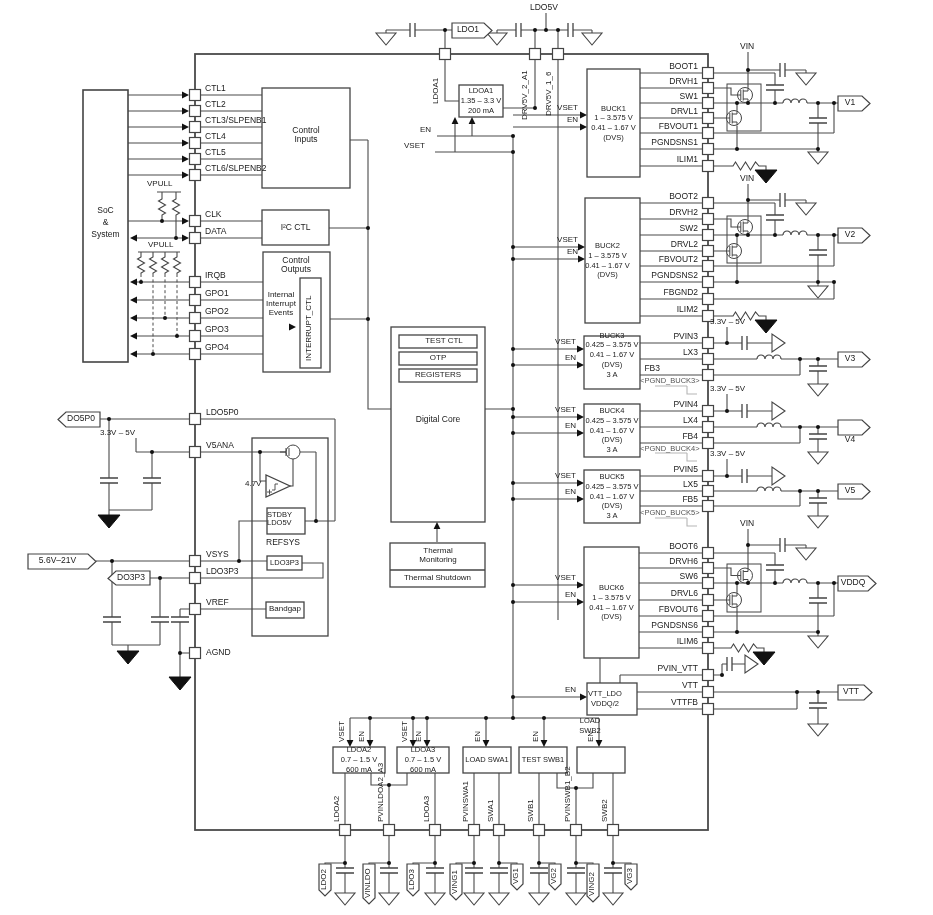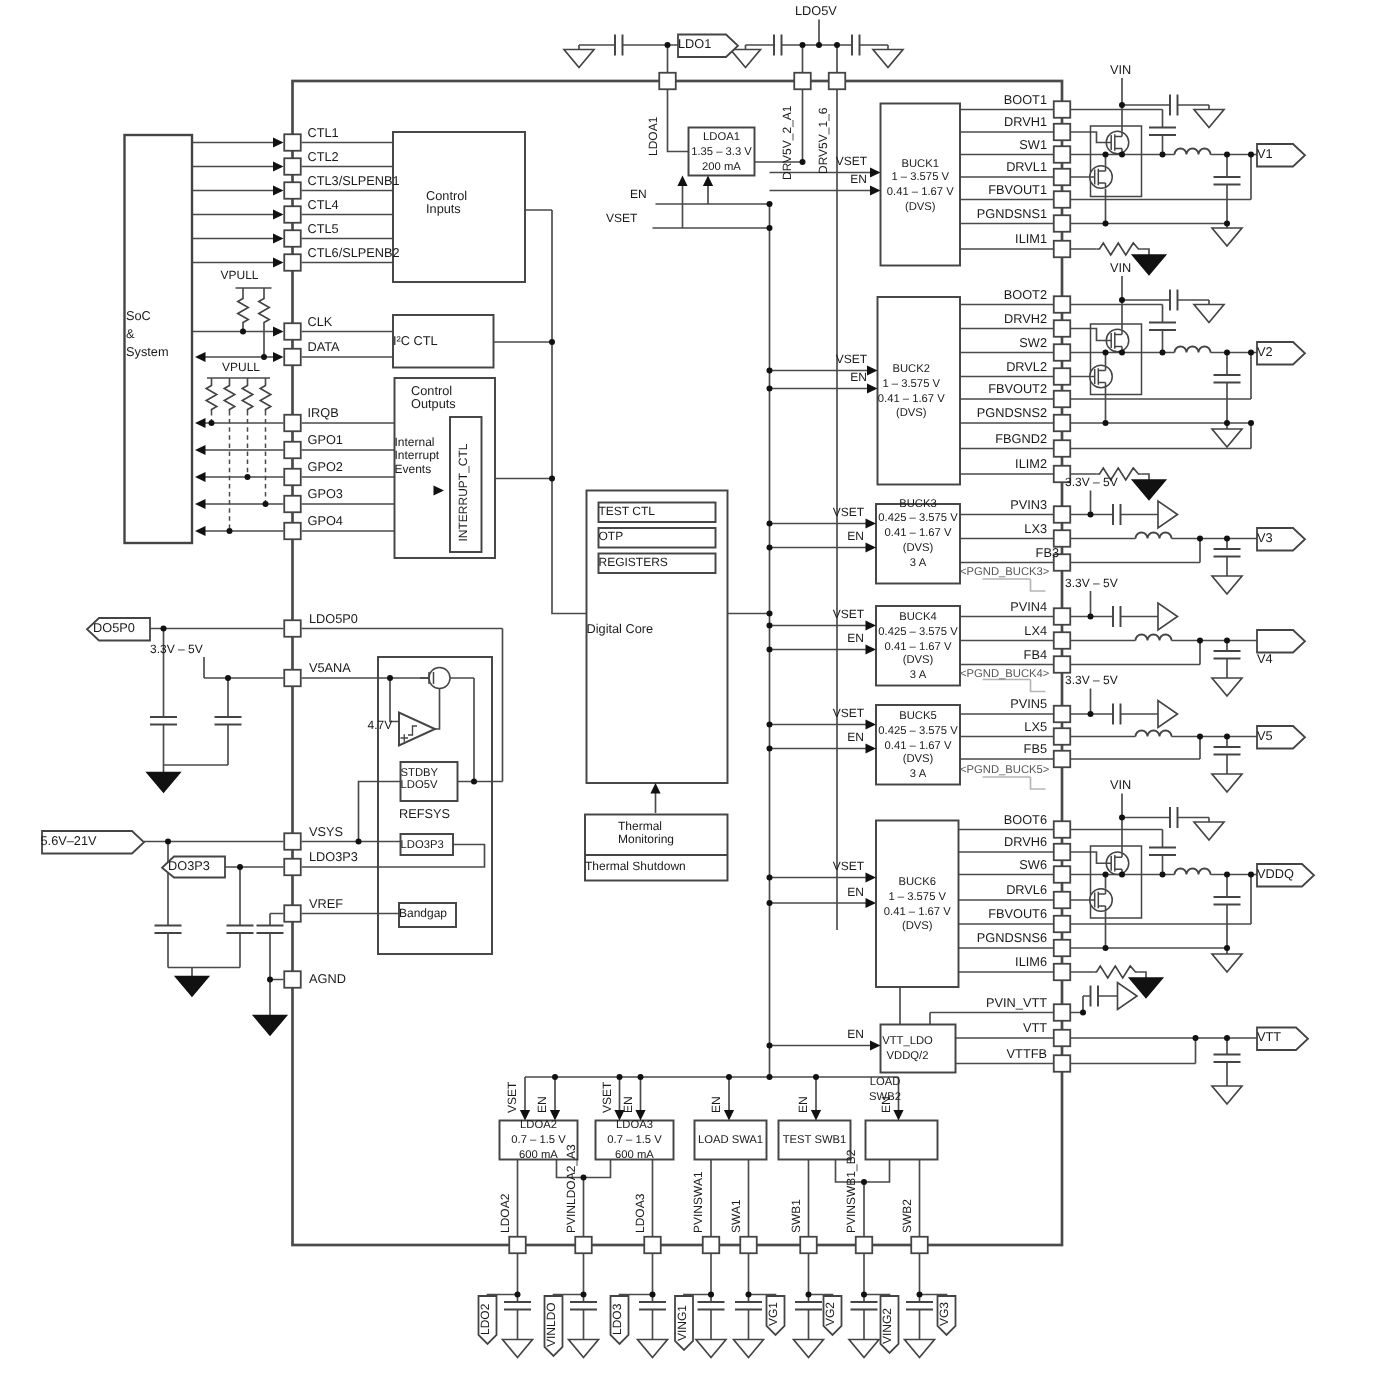--- a/index.html
+++ b/index.html
@@ -2,21 +2,21 @@
 <html><head>
 <meta charset="utf-8">
 <style>
   html,body{margin:0;padding:0;background:#fff;}
   #stage{position:relative;width:933px;height:915px;background:#fff;overflow:hidden;
          font-family:"Liberation Sans",sans-serif;color:#1a1a1a;}
   #wiring{position:absolute;left:0;top:0;}
   .lbl{position:absolute;font-size:8.5px;line-height:1.1;white-space:nowrap;}
   .s{font-size:8px;}
   .t{font-size:7.5px;}
-  .c{text-align:left;white-space:normal;}
+  .c{text-align:center;white-space:normal;}
   .r{text-align:right;}
   .v{writing-mode:vertical-rl;transform:rotate(180deg);white-space:nowrap;font-size:8px;line-height:1;}
   .blk{position:absolute;display:flex;flex-direction:column;align-items:center;justify-content:center;
        text-align:center;font-size:7.5px;line-height:1.3;}
   .gray{color:#555;}
 </style>
 </head>
 <body>
 
 <div id="stage">
@@ -514,21 +514,21 @@
 <div class="lbl r" style="left:640px;top:192px;width:58px">BOOT2</div>
 <div class="lbl r" style="left:640px;top:208px;width:58px">DRVH2</div>
 <div class="lbl r" style="left:640px;top:224px;width:58px">SW2</div>
 <div class="lbl r" style="left:640px;top:240px;width:58px">DRVL2</div>
 <div class="lbl r" style="left:640px;top:255px;width:58px">FBVOUT2</div>
 <div class="lbl r" style="left:640px;top:271px;width:58px">PGNDSNS2</div>
 <div class="lbl r" style="left:640px;top:288px;width:58px">FBGND2</div>
 <div class="lbl r" style="left:640px;top:305px;width:58px">ILIM2</div>
 <div class="lbl r" style="left:640px;top:332px;width:58px">PVIN3</div>
 <div class="lbl r" style="left:640px;top:348px;width:58px">LX3</div>
-<div class="lbl r" style="left:648px;top:364px;width:58px">FB3</div>
+<div class="lbl r" style="left:602px;top:364px;width:58px">FB3</div>
 <div class="lbl r" style="left:640px;top:400px;width:58px">PVIN4</div>
 <div class="lbl r" style="left:640px;top:416px;width:58px">LX4</div>
 <div class="lbl r" style="left:640px;top:432px;width:58px">FB4</div>
 <div class="lbl r" style="left:640px;top:465px;width:58px">PVIN5</div>
 <div class="lbl r" style="left:640px;top:480px;width:58px">LX5</div>
 <div class="lbl r" style="left:640px;top:495px;width:58px">FB5</div>
 <div class="lbl r" style="left:640px;top:542px;width:58px">BOOT6</div>
 <div class="lbl r" style="left:640px;top:557px;width:58px">DRVH6</div>
 <div class="lbl r" style="left:640px;top:572px;width:58px">SW6</div>
 <div class="lbl r" style="left:640px;top:589px;width:58px">DRVL6</div>

